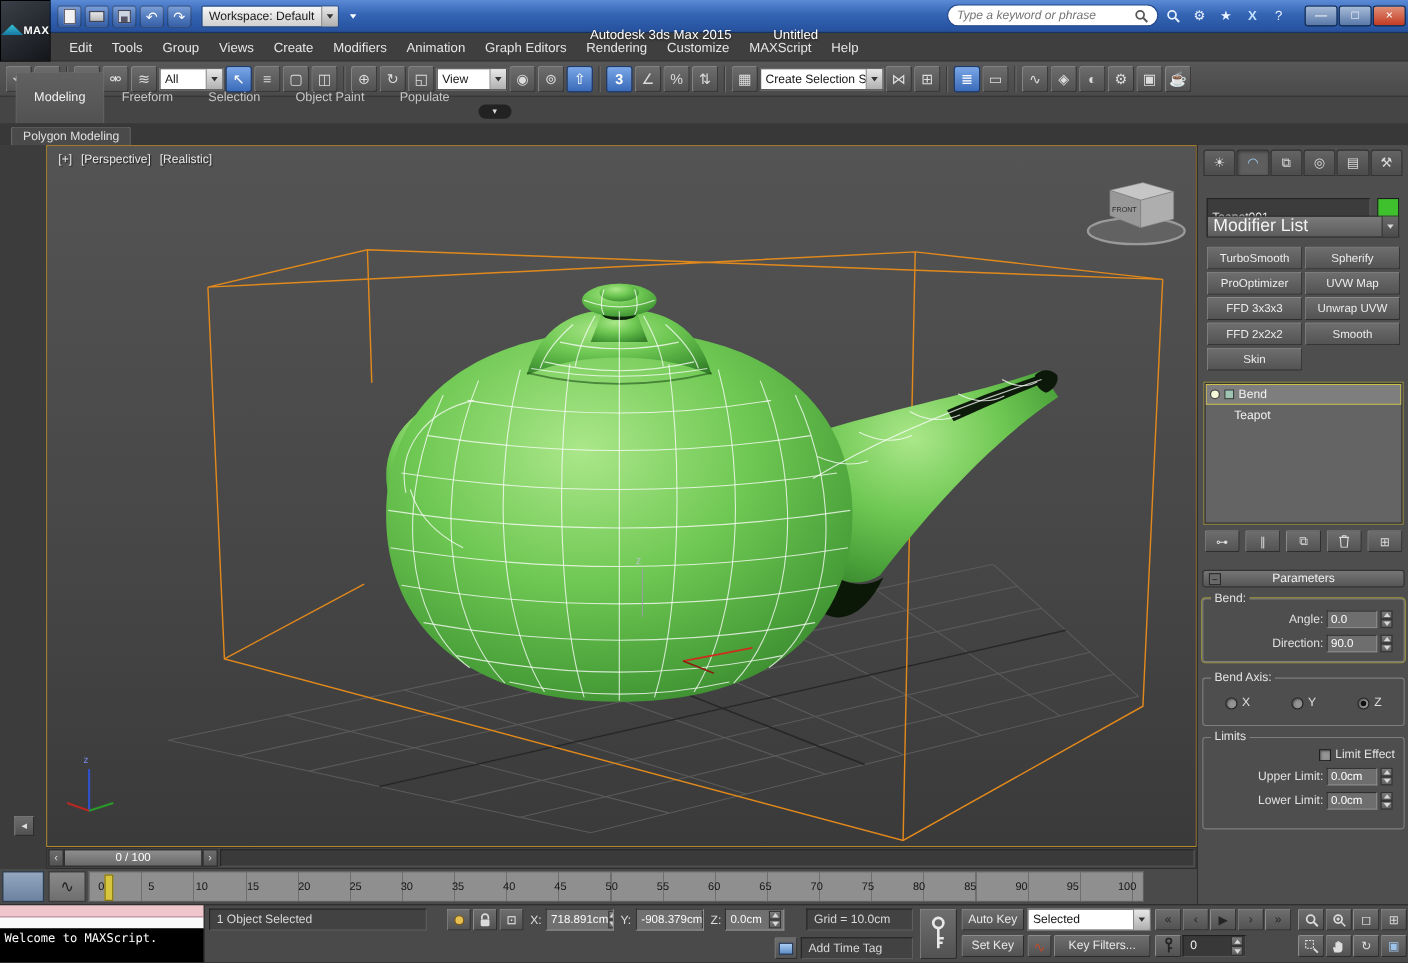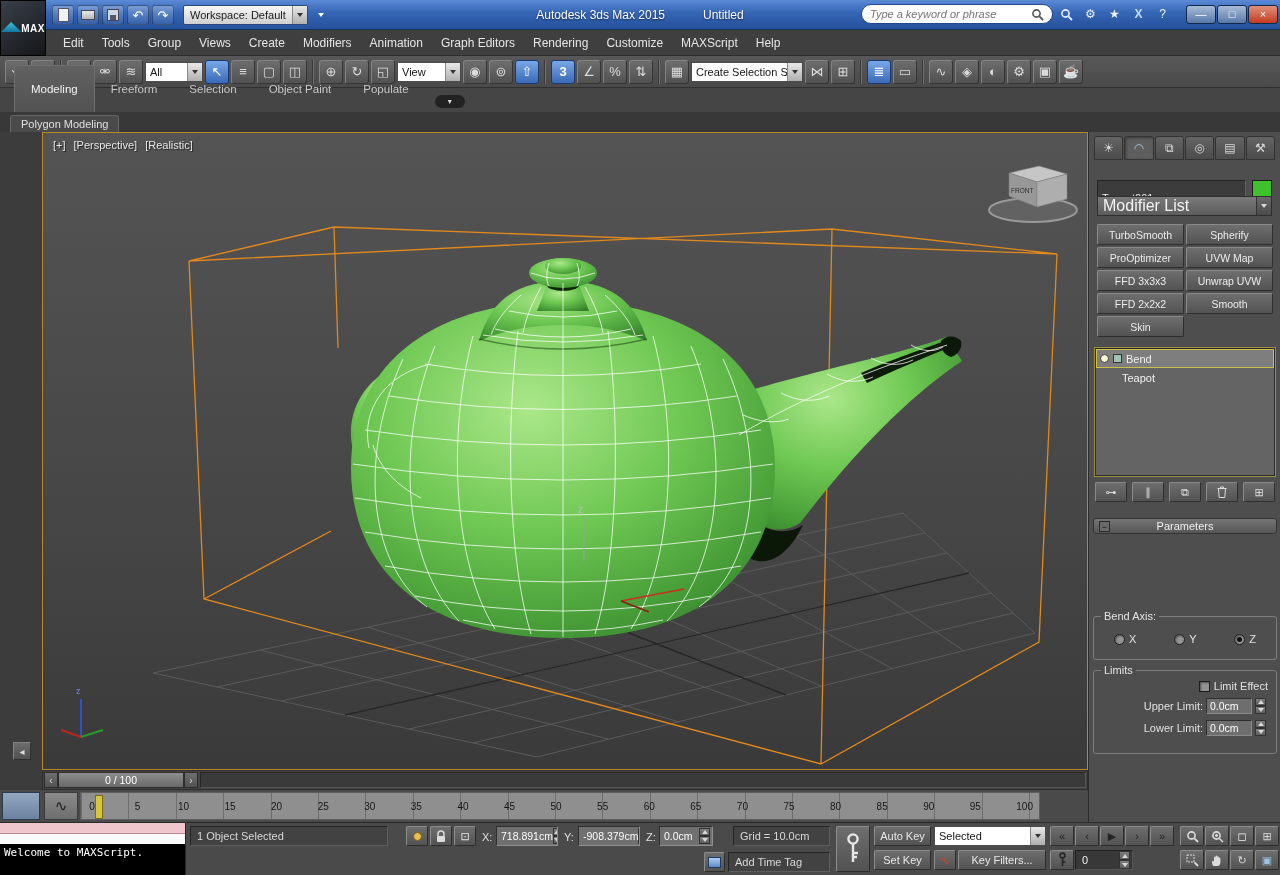--- a/index.html
+++ b/index.html
@@ -12,21 +12,21 @@
 .appbtn .logo{color:#fff;font-weight:bold;font-size:10px;letter-spacing:.5px}
 .qa{position:absolute;left:52px;top:5px;display:flex;align-items:center;gap:3px;z-index:2}
 .qbtn{width:22px;height:20px;border-radius:3px;display:flex;align-items:center;justify-content:center;background:linear-gradient(rgba(255,255,255,.28),rgba(255,255,255,.06));border:1px solid rgba(0,0,0,.35);color:#fff;font-size:13px}
 .ic-page{width:11px;height:14px;background:#f2f2f2;border:1px solid #556}
 .ic-folder{width:14px;height:10px;background:linear-gradient(#e8e8e8,#b8b8b8);border:1px solid #445}
 .ic-save{width:12px;height:12px;background:#cdd4e4;border:1px solid #445;position:relative}
 .ic-save::after{content:"";position:absolute;left:2px;top:5px;width:6px;height:5px;background:#556}
 .wscombo{height:20px;display:flex;align-items:center;background:linear-gradient(#f8f8f8,#cfcfcf);border:1px solid #2b4a7a;border-radius:2px;color:#1a1a1a;margin-left:6px}
 .wscombo .cval{padding:0 6px;font-size:11px;white-space:nowrap}
 .carw{width:15px;height:100%;display:flex;align-items:center;justify-content:center;background:linear-gradient(#e8e8e8,#b0b0b0);border-left:1px solid #888;color:#222}
-.tbtitle{position:absolute;left:380px;width:520px;top:8px;text-align:center;color:#fff;font-size:12px;text-shadow:0 1px 2px rgba(0,0,0,.6);pointer-events:none;z-index:1}
+.tbtitle{position:absolute;left:380px;width:520px;top:24px;text-align:center;color:#fff;font-size:12px;text-shadow:0 1px 2px rgba(0,0,0,.6);pointer-events:none;z-index:1}
 .tbtitle .doc{margin-left:38px}
 .tbright{position:absolute;right:2px;top:4px;display:flex;align-items:center;gap:3px;z-index:2}
 .search{width:192px;height:20px;background:#fff;border:1px solid #24488c;border-radius:10px;display:flex;align-items:center;padding:0 8px;gap:4px}
 .search input{flex:1;border:none;outline:none;font-style:italic;color:#777;font-size:11px;background:transparent;font-family:"Liberation Sans",sans-serif}
 .ti{width:21px;height:20px;display:flex;align-items:center;justify-content:center;color:#eaf2ff;font-size:12px}
 .winbtns{display:flex;gap:1px;margin-left:10px}
 .wb{width:30px;height:19px;border:1px solid #11284a;border-radius:3px;background:linear-gradient(#a8bcd8,#5878a8);color:#fff;display:flex;align-items:center;justify-content:center;font-size:11px}
 .wb.close{background:linear-gradient(#e09078,#c23b22)}
 
 .menubar{position:absolute;left:46px;top:30px;width:1234px;height:26px;background:#3f3f3f;border-bottom:1px solid #2e2e2e;display:flex;align-items:center;padding-left:8px}
@@ -548,20 +548,47 @@
           </svg>
         </div>
       <div class="stbtn">
           <span>⊞</span>
         </div>
     </div>
     <div class="rollout">
       <span class="minus">−</span>
       <span>Parameters</span>
     </div>
+    <div class="pgroup hl" style="top:412px;height:58px">
+      <span class="glabel">Bend:</span>
+      <div class="prow" style="margin-top:10px">
+        <span class="plabel">Angle:</span>
+        <span class="pfield">0.0</span>
+        <span class="pspin">
+            <span>
+              <i class="tri-up"></i>
+            </span>
+            <span>
+              <i class="tri-dn"></i>
+            </span>
+          </span>
+      </div>
+      <div class="prow">
+        <span class="plabel">Direction:</span>
+        <span class="pfield">90.0</span>
+        <span class="pspin">
+            <span>
+              <i class="tri-up"></i>
+            </span>
+            <span>
+              <i class="tri-dn"></i>
+            </span>
+          </span>
+      </div>
+    </div>
     <div class="pgroup" style="top:484px;height:44px">
       <span class="glabel">Bend Axis:</span>
       <div class="rrow">
         <span class="ritem">
             <span class="radio"></span>
             <span>X</span>
           </span>
         <span class="ritem">
             <span class="radio"></span>
             <span>Y</span>

